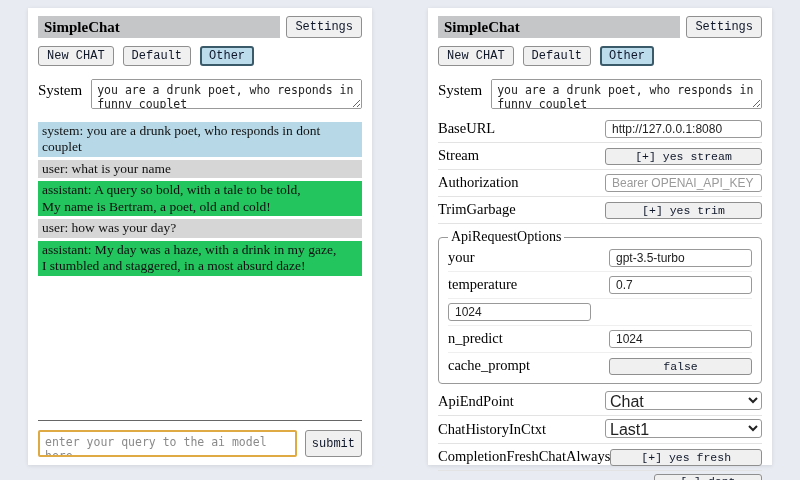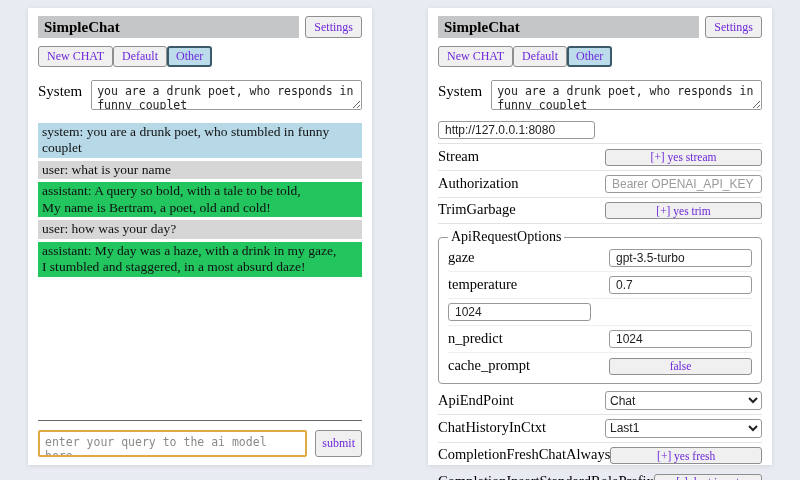--- a/index.html
+++ b/index.html
@@ -34,25 +34,25 @@
   .panel-right{left:428px;}
 
   
   .hdr{display:flex;align-items:stretch;gap:6px;}
   .titlebar{
     flex:1;background:var(--titlebar-bg);
     font-weight:bold;font-size:15px;
     padding:2px 6px;line-height:18px;
   }
   button{
-    font-family:Liberation Serif, serif;font-size:12px;
+    font-family:Liberation Mono, monospace;font-size:12px;
     background:var(--btn-bg);border:1px solid var(--btn-border);
-    border-radius:3px;padding:1px 8px;color:#6d28d9;
-  }
-  .toolbar{display:flex;margin-top:8px;}
+    border-radius:3px;padding:1px 8px;color:#0f172a;
+  }
+  .toolbar{display:flex;gap:9px;margin-top:8px;}
   .toolbar button{padding:2px 8px;}
   .toolbar .active{
     background:var(--active-tab-bg);
     border:2px solid var(--active-tab-border);
     padding:1px 7px;
   }
 
   
   .sysrow{display:flex;gap:9px;margin-top:13px;align-items:flex-start;}
   .sysrow .lbl{font-size:15px;padding-top:3px;}
@@ -92,21 +92,21 @@
   }
   .srow .lbl{flex:1;font-size:14.5px;}
   .sctl{width:157px;}
   .sctl input{
     width:100%;font-family:"Liberation Sans", sans-serif;font-size:12px;
     border:1px solid #999;border-radius:3px;padding:1px 6px;height:18px;color:#222;
   }
   .sctl input::placeholder{color:#9a9a9a;}
   .sctl button{width:100%;height:17px;padding:0 4px;font-size:11.5px;border-radius:3px;}
   .sctl select{
-    width:100%;height:19px;font-family:"Liberation Sans", sans-serif;font-size:12px;
+    width:100%;height:19px;font-family:"Liberation Sans", sans-serif;font-size:16px;
     border:1px solid #999;border-radius:3px;background:#fff;color:#222;
   }
   fieldset{
     border:1px solid #999;border-radius:4px;
     margin:5px 0 4px;padding:0 9px 4px;
   }
   legend{font-size:14px;padding:0 3px;}
   fieldset .srow{border-bottom:1px solid #efefef;padding:3px 0 4px;}
   fieldset .srow:last-child{border-bottom:none;}
   fieldset .sctl{width:143px;}
@@ -125,21 +125,21 @@
     <button>Default</button>
     <button class="active">Other</button>
   </div>
 
   <div class="sysrow">
     <span class="lbl">System</span>
     <textarea class="sys-ta" spellcheck="false" style="">you are a drunk poet, who responds in funny couplet</textarea>
   </div>
 
   <div class="chatlist">
-    <div class="msg system">system: you are a drunk poet, who stumbled in funny couplet</div>
+    <div class="msg system">system: you are a drunk poet, who responds in dont couplet</div>
     <div class="msg user">user: what is your name</div>
     <div class="msg assistant">assistant: A query so bold, with a tale to be told,
 My name is Bertram, a poet, old and cold!</div>
     <div class="msg user">user: how was your day?</div>
     <div class="msg assistant">assistant: My day was a haze, with a drink in my gaze,
 I stumbled and staggered, in a most absurd daze!</div>
   </div>
 
   <div class="footer">
     <textarea class="query-ta" spellcheck="false" placeholder="enter your query to the ai model here" style=""></textarea>
@@ -159,39 +159,40 @@
     <button class="active">Other</button>
   </div>
 
   <div class="sysrow">
     <span class="lbl">System</span>
     <textarea class="sys-ta" spellcheck="false" style="">you are a drunk poet, who responds in funny couplet</textarea>
   </div>
 
   <div class="settings">
     <div class="srow">
+      <span class="lbl">BaseURL</span>
       <span class="sctl"><input type="text" spellcheck="false" value="http://127.0.0.1:8080" style=""></span>
     </div>
     <div class="srow">
       <span class="lbl">Stream</span>
       <span class="sctl"><button>[+] yes stream</button></span>
     </div>
     <div class="srow">
       <span class="lbl">Authorization</span>
       <span class="sctl"><input type="text" spellcheck="false" placeholder="Bearer OPENAI_API_KEY" style=""></span>
     </div>
     <div class="srow">
       <span class="lbl">TrimGarbage</span>
       <span class="sctl"><button>[+] yes trim</button></span>
     </div>
 
     <fieldset>
       <legend>ApiRequestOptions</legend>
       <div class="srow">
-        <span class="lbl">gaze</span>
+        <span class="lbl">your</span>
         <span class="sctl"><input type="text" spellcheck="false" value="gpt-3.5-turbo" style=""></span>
       </div>
       <div class="srow">
         <span class="lbl">temperature</span>
         <span class="sctl"><input type="text" spellcheck="false" value="0.7" style=""></span>
       </div>
       <div class="srow">
         <span class="sctl"><input type="text" spellcheck="false" value="1024" style=""></span>
       </div>
       <div class="srow">

